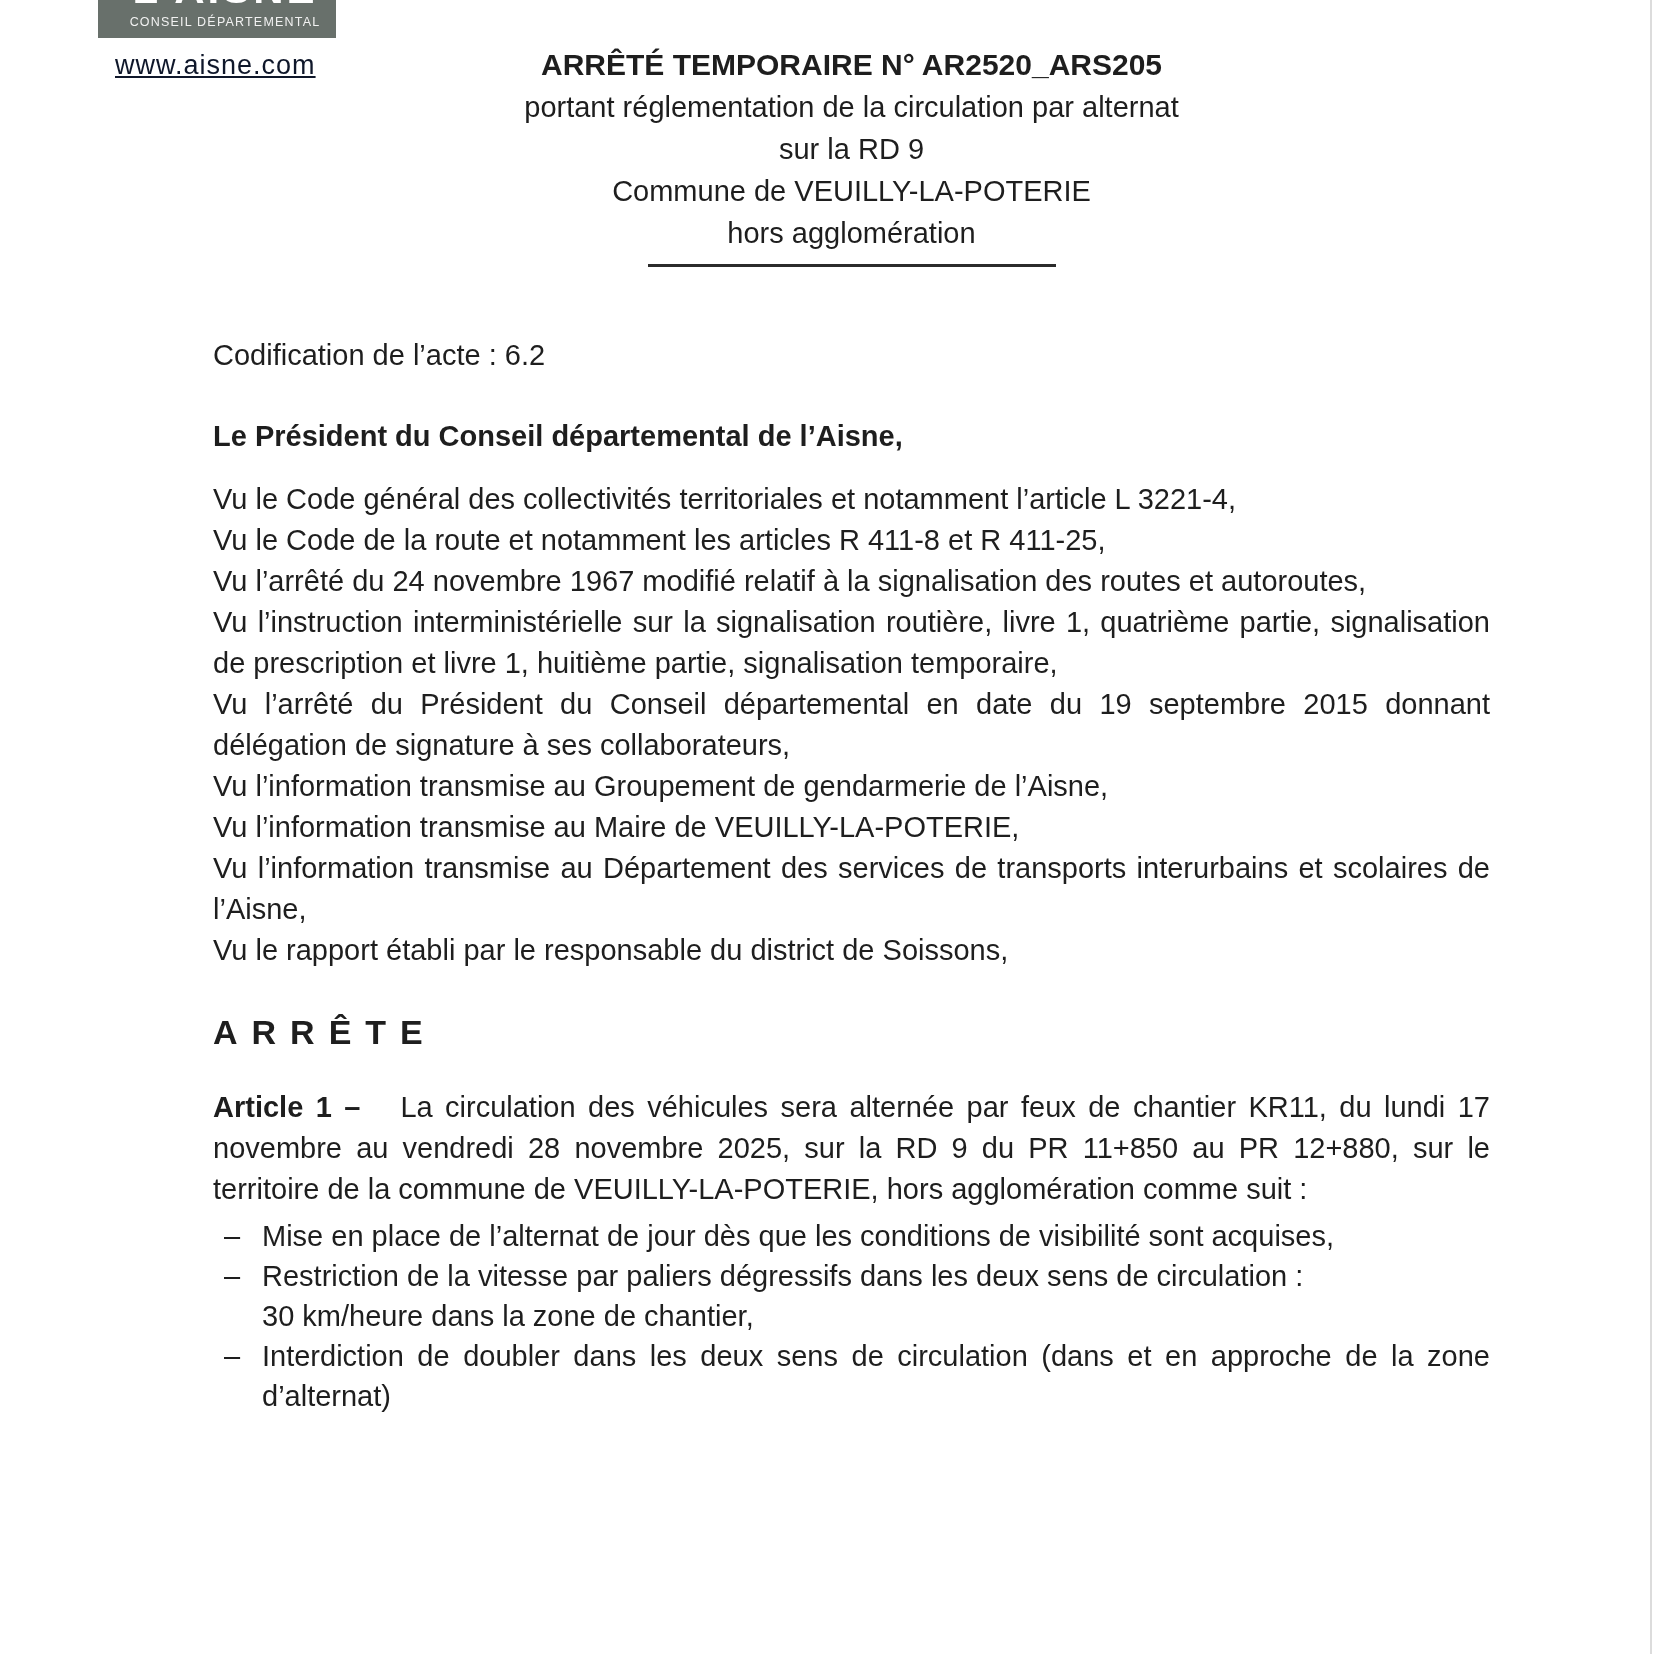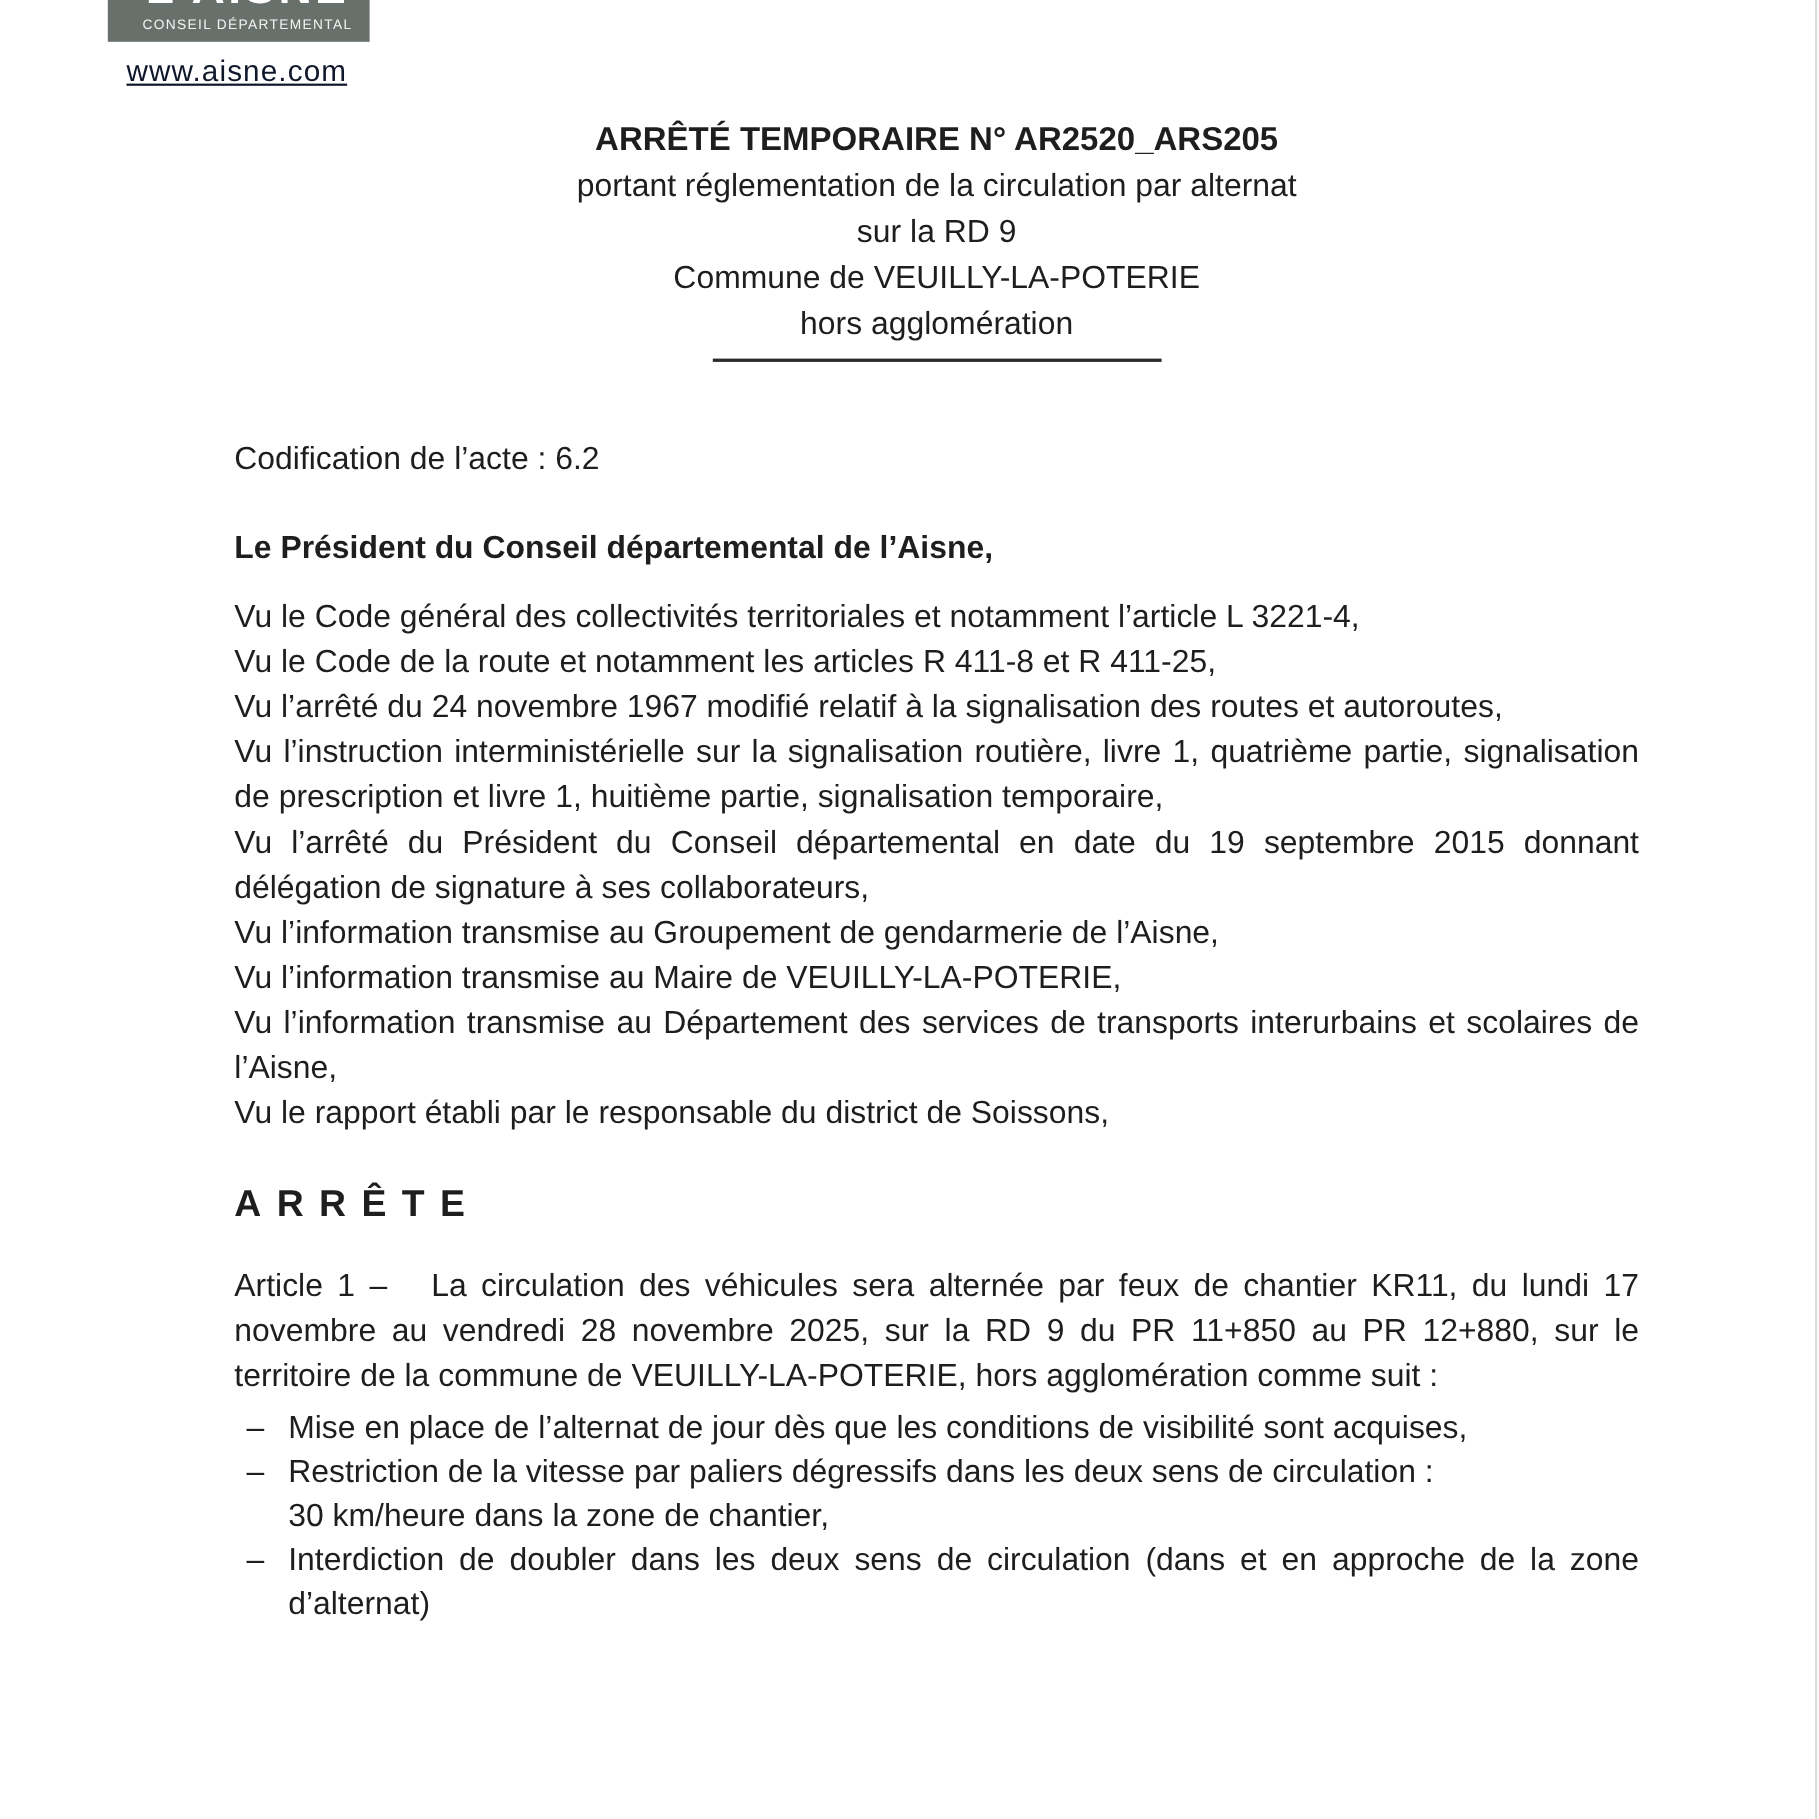--- a/index.html
+++ b/index.html
@@ -48,21 +48,21 @@
   }
 
   
   .content {
     position: absolute; left: 213px; top: 0;
     width: 1277px;
     font-size: 29px;
     line-height: 41px;
   }
   .title-block {
-    padding-top: 106px;
+    padding-top: 44px;
     text-align: center;
     line-height: 42px;
   }
   .title-main { font-weight: bold; font-size: 30px; }
   .divider {
     width: 408px;
     margin: 10px auto 0 auto;
     border-top: 3px solid #2b2b2b;
   }
   .codification { margin: 68px 0 0 0; }
@@ -72,21 +72,21 @@
   .considerant { margin: 40px 0 0 0; text-align: justify; }
   .decree-heading {
     margin-top: 38px;
     text-align: left;
     font-weight: bold;
     font-size: 34px;
     letter-spacing: 14px;
     line-height: 46px;
   }
   .article { margin: 32px 0 0 0; text-align: justify; }
-  .article .label { font-weight: normal; }
+  .article .label { font-weight: bold; }
   .article .tab { display: inline-block; width: 40px; }
 
   .bullets { margin-top: 6px; line-height: 40px; }
   .bullet  { display: flex; }
   .bullet .dash { flex: none; width: 38px; padding-left: 11px; box-sizing: content-box; }
   .bullet .btext { flex: 1; text-align: justify; }
 </style>
 </head>
 <body>
 

